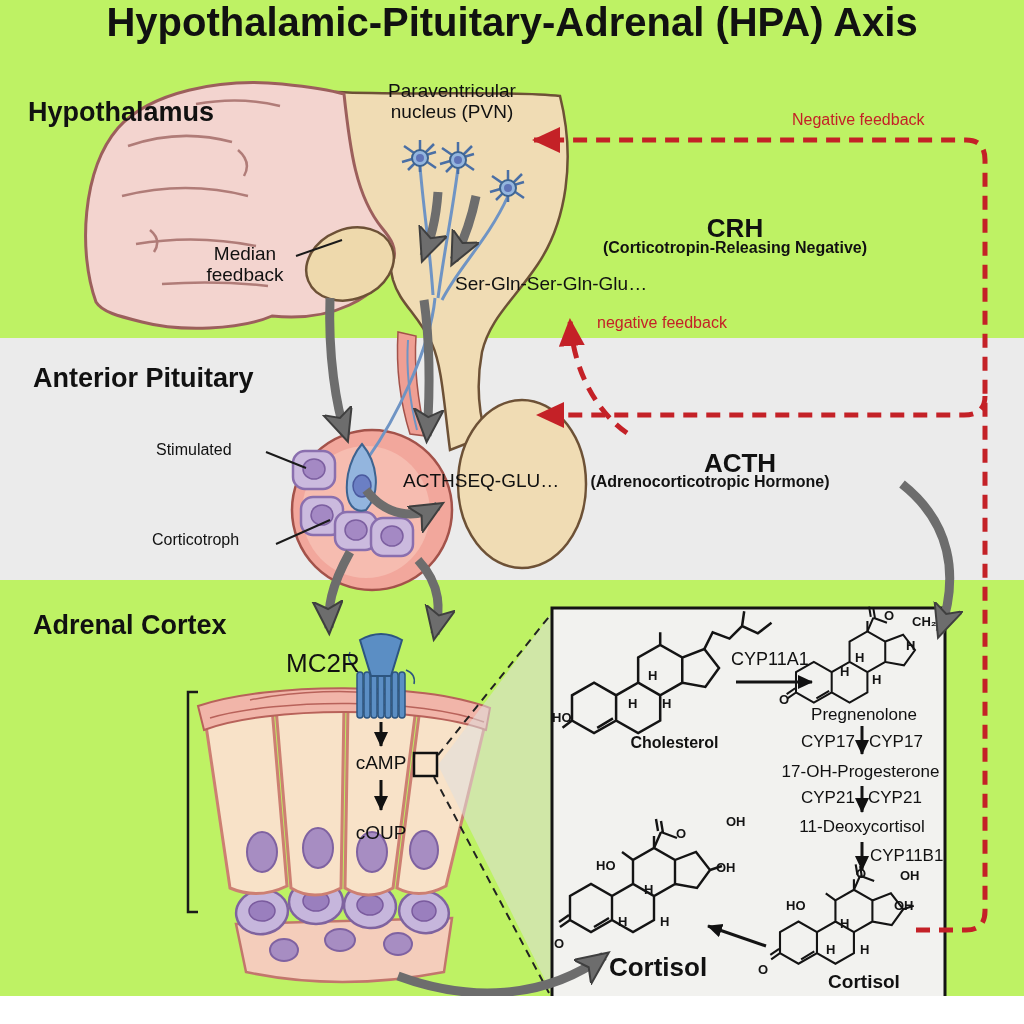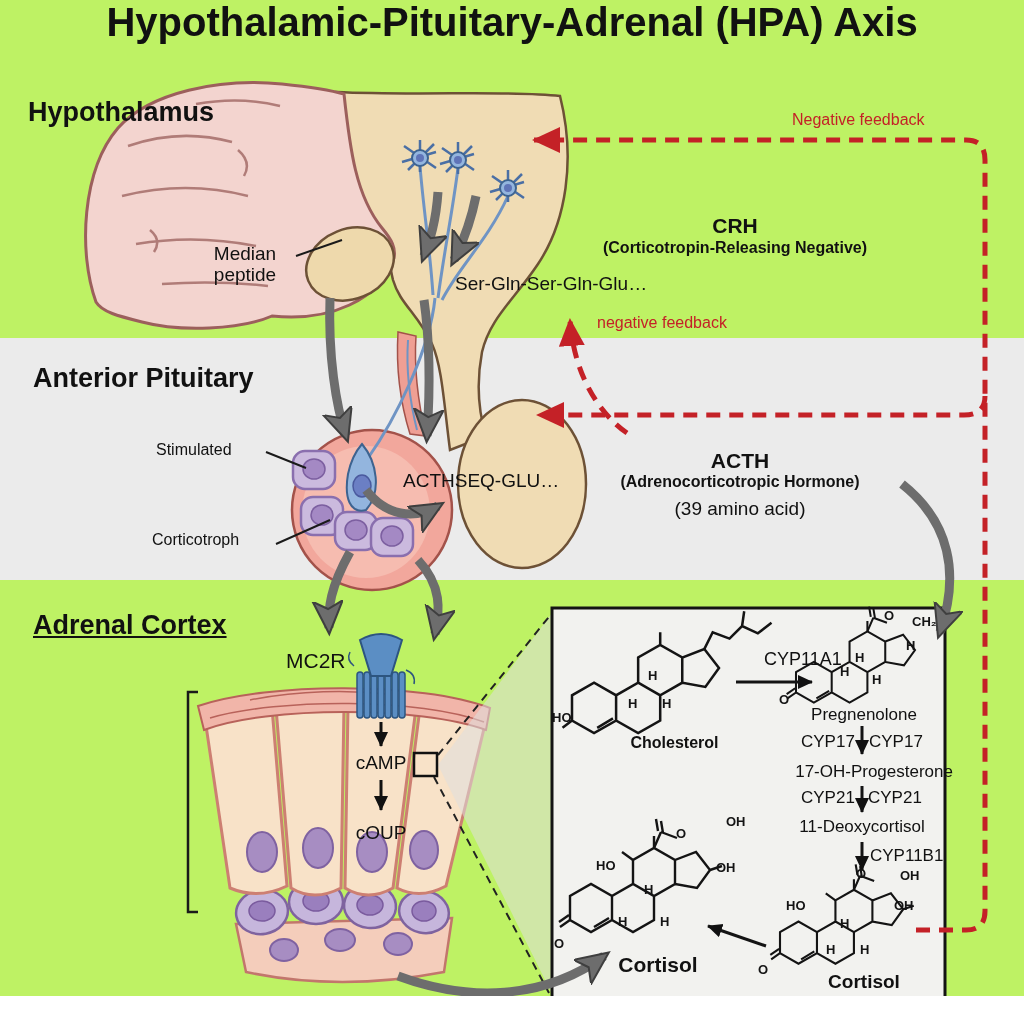--- a/index.html
+++ b/index.html
@@ -5,21 +5,21 @@
   html,body{margin:0;padding:0;background:#fff;}
   #canvas{position:relative;width:1024px;height:996px;background:#bef264;overflow:hidden;
           font-family:"Liberation Sans",sans-serif;color:#111;}
   #art{position:absolute;left:0;top:0;}
   .lbl{position:absolute;white-space:nowrap;color:#111;line-height:1.12;}
   .b{font-weight:700;}
   .red{color:#c42127;}
   .ctr{text-align:center;}
   .t40{font-size:40px;}
   .t27{font-size:27px;}
-  .t21{font-size:21px;}
+  .t21{font-size:26px;}
   .t20{font-size:16px;}
   .t19{font-size:19px;}
   .t18{font-size:18px;}
   .t17{font-size:17px;}
   .atom{position:absolute;font-size:13px;font-weight:700;color:#141414;white-space:nowrap;}
 </style>
 </head>
 <body>
 
 <div id="canvas">
@@ -213,52 +213,55 @@
     <path d="M916,930 L966,930 Q985,930 985,911 L985,160 Q985,140 966,140 L534,140" marker-end="url(#mred)"></path>
     <path d="M985,396 Q985,415 964,415 L538,415" marker-end="url(#mred)"></path>
     <path d="M627,433 C602,416 574,378 570,320" marker-end="url(#mred)"></path>
   </g>
 </svg>
 
 <div class="lbl t40 b ctr" style="left:0;top:12;width:1024px;">Hypothalamic-Pituitary-Adrenal (HPA) Axis</div>
 
 <div class="lbl t27 b" style="left:28px;top:97px;">Hypothalamus</div>
 <div class="lbl t27 b" style="left:33px;top:363px;">Anterior Pituitary</div>
-<div class="lbl t27 b" style="left:33px;top:610px;text-decoration:underline;">Adrenal Cortex</div>
-
+<div class="lbl t27 b" style="left:33px;top:610px;">Adrenal Cortex</div>
+
+<div class="lbl t19 ctr" style="left:357px;top:80px;width:190px;">
+  <div>Paraventricular</div>
+      <div>nucleus (PVN)</div>
+</div>
 <div class="lbl t19 ctr" style="left:185px;top:243px;width:120px;">
   <div>Median</div>
-      <div>peptide</div>
+      <div>feedback</div>
 </div>
 <div class="lbl t19" style="left:455px;top:273px;">Ser-Gln-Ser-Gln-Glu…</div>
 
 <div class="lbl t20 red" style="left:792px;top:111px;">Negative feedback</div>
 <div class="lbl t20 red" style="left:597px;top:314px;">negative feedback</div>
 
 <div class="lbl t21 b ctr" style="left:552px;top:214px;width:366px;">CRH</div>
 <div class="lbl t20 b ctr" style="left:552px;top:239px;width:366px;">(Corticotropin-Releasing Negative)</div>
 
 <div class="lbl t20" style="left:156px;top:441px;">Stimulated</div>
 <div class="lbl t20" style="left:152px;top:531px;">Corticotroph</div>
 <div class="lbl t19" style="left:403px;top:470px;">ACTHSEQ-GLU…</div>
 
 <div class="lbl t21 b ctr" style="left:558px;top:449px;width:364px;">ACTH</div>
-<div class="lbl t20 b ctr" style="left:558px;top:473px;width:364px;">(Adrenocorticotropic Hormone)</div>
-<div class="lbl t19 ctr" style="left:558px;top:498px;width:364px;">(39 amino acid)</div>
+<div class="lbl t20 b ctr" style="left:528px;top:473px;width:364px;">(Adrenocorticotropic Hormone)</div>
 
 <div class="lbl t21" style="left:286px;top:649px;">MC2R</div>
 <div class="lbl t19 ctr" style="left:343px;top:752px;width:76px;">cAMP</div>
 <div class="lbl t19 ctr" style="left:343px;top:822px;width:76px;">cOUP</div>
 
-<div class="lbl t18" style="left:731px;top:649px;margin-left:33px;">CYP11A1</div>
+<div class="lbl t18" style="left:731px;top:649px;">CYP11A1</div>
 <div class="lbl t20 b ctr" style="left:592px;top:734px;width:165px;">Cholesterol</div>
 <div class="lbl t17 ctr" style="left:794px;top:705px;width:140px;">Pregnenolone</div>
 <div class="lbl t17" style="left:801px;top:732px;">CYP17</div>
 <div class="lbl t17" style="left:869px;top:732px;">CYP17</div>
-<div class="lbl t17 ctr" style="left:768px;top:762px;width:185px;text-align:right;">17-OH-Progesterone</div>
+<div class="lbl t17 ctr" style="left:768px;top:762px;width:185px;">17-OH-Progesterone</div>
 <div class="lbl t17" style="left:801px;top:788px;">CYP21</div>
 <div class="lbl t17" style="left:868px;top:788px;">CYP21</div>
 <div class="lbl t17 ctr" style="left:778px;top:817px;width:168px;">11-Deoxycortisol</div>
 <div class="lbl t17" style="left:870px;top:846px;">CYP11B1</div>
 <div class="lbl t19 b ctr" style="left:806px;top:971px;width:116px;">Cortisol</div>
 <div class="lbl t21 b ctr" style="left:600px;top:953px;width:116px;">Cortisol</div>
 
 <span class="atom" style="left:552px;top:710px;">HO</span>
 <span class="atom" style="left:648px;top:668px;">H</span>
 <span class="atom" style="left:628px;top:696px;">H</span>

